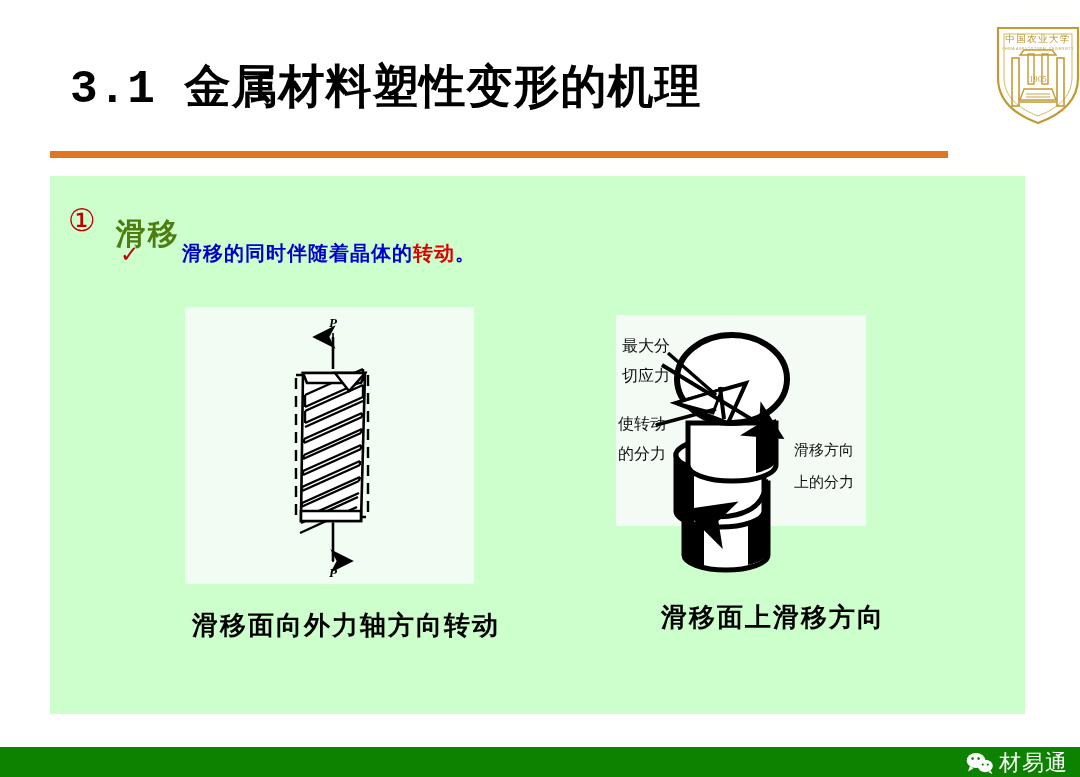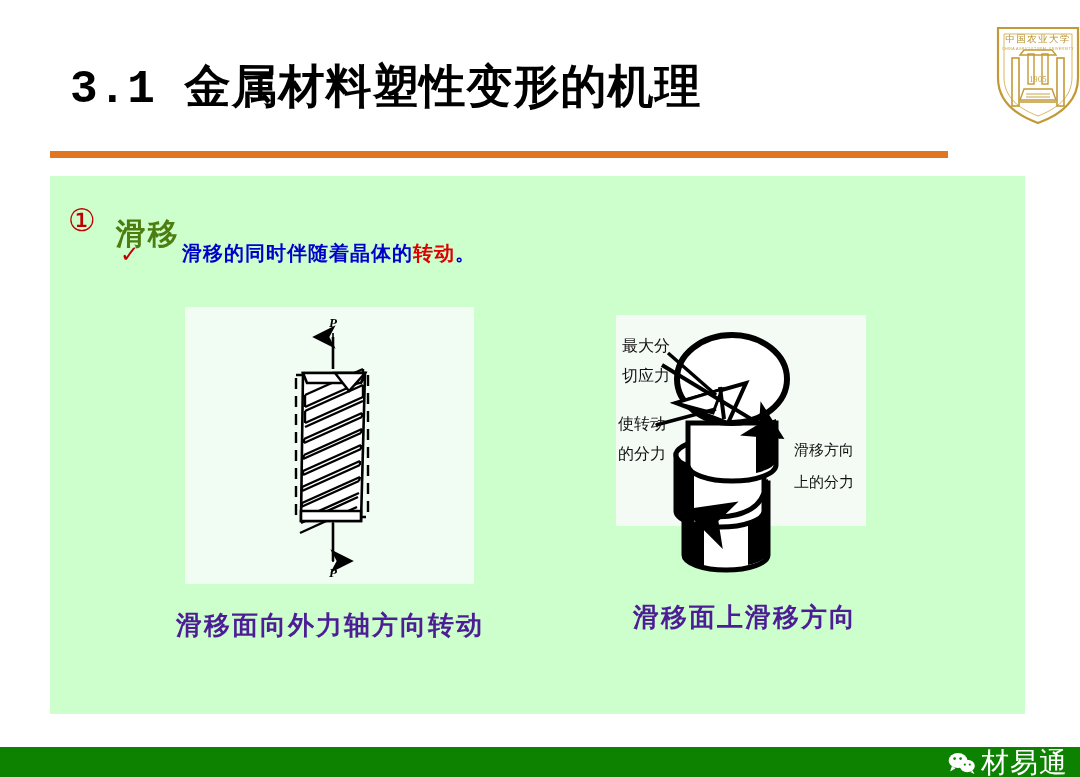--- a/index.html
+++ b/index.html
@@ -139,23 +139,23 @@
     height: 211px;
     background: #f4fbf5;
   }
   .figure-left svg, .figure-right svg { display: block; }
 
   .cap {
     position: absolute;
     font-family: "Liberation Serif", "DejaVu Serif", serif;
     font-weight: bold;
     font-size: 26px;
-    color: #4c1d95;
+    color: #000000;
     letter-spacing: 2px;
-    text-align: center;
+    text-align: right;
     white-space: nowrap;
   }
   .cap-left {
     left: 110px;
     top: 432px;
     width: 340px;
   }
   .cap-right-1 {
     left: 555px;
     top: 424px;
@@ -180,21 +180,21 @@
     position: absolute;
     right: 12px;
     top: 748px;
     height: 29px;
     display: flex;
     align-items: center;
     gap: 5px;
   }
   .wechat-label {
     font-family: "Liberation Serif", "DejaVu Serif", serif;
-    font-size: 28px;
+    font-size: 22px;
     color: #ffffff;
     letter-spacing: 1px;
     line-height: 1;
   }
 </style>
 </head>
 <body>
 
 <div class="slide-title">3.1 金属材料塑性变形的机理</div>
 

